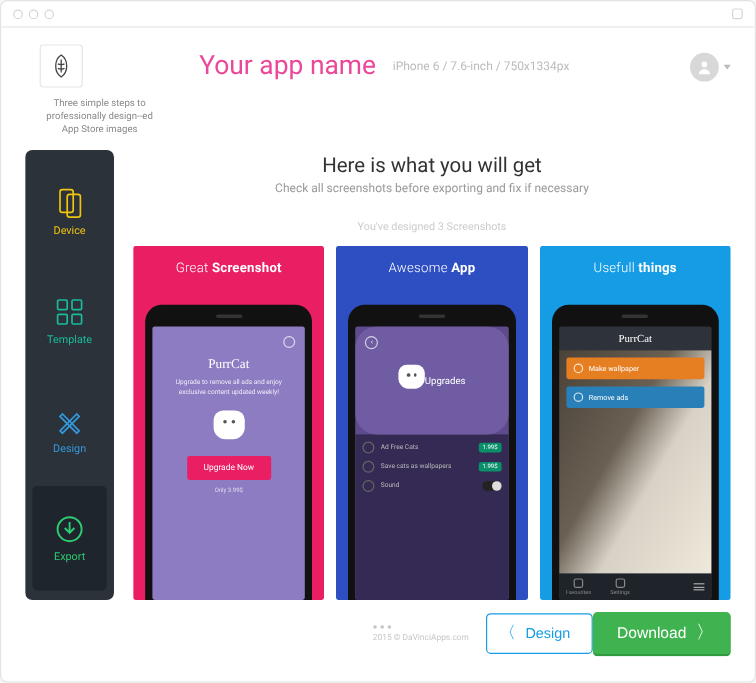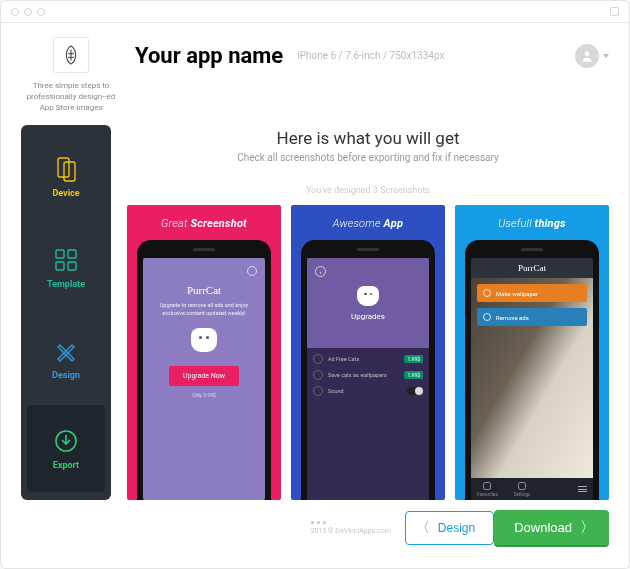--- a/index.html
+++ b/index.html
@@ -42,21 +42,21 @@
     position:relative;
   }
   .top-row {
     display:flex;
     align-items:flex-start;
   }
   .left-col {
     width:100px;
     display:flex;
     flex-direction:column;
-    align-items:center;
+    margin-left:12px;
   }
   .logo-box {
     width:36px; height:36px;
     border:1px solid #e5e5e5;
     border-radius:3px;
     display:flex; align-items:center; justify-content:center;
     margin-bottom:8px;
   }
   .logo-box svg {width:22px;height:22px;}
   .tagline {
@@ -67,45 +67,45 @@
   }
   .header-right {
     flex:1;
     display:flex;
     align-items:center;
     padding-left:14px;
     padding-top:6px;
   }
   .app-name {
     font-size:22px;
-    color:#000000;
-    font-weight:700;
+    color:#ec4899;
+    font-weight:400;
+    margin-left:19px;
   }
   .device-info {
     font-size:10px;
     color:#bbb;
     margin-left:14px;
   }
   .avatar-area {display:flex;align-items:center;gap:4px;}
   .avatar {
     width:24px;height:24px;border-radius:50%;
     background:#d8d8d8;
     display:flex;align-items:center;justify-content:center;
   }
   .avatar svg{width:14px;height:14px;fill:#fff;}
   .caret {width:0;height:0;border-left:3px solid transparent;border-right:3px solid transparent;border-top:4px solid #bbb;}
   .mid-row {display:flex;flex:1;margin-top:12px;gap:16px;overflow:hidden;}
   .sidebar{
-    width:90px;
+    width:74px;
     background:#2b323a;
     border-radius:6px;
     display:flex;flex-direction:column;
     padding:8px 0;
     gap:4px;
-    font-weight:bold;
   }
   .sb-item{
     flex:1;
     display:flex;flex-direction:column;align-items:center;justify-content:center;
     gap:5px;
     cursor:pointer;
     position:relative;
     border-radius:4px;
     margin:0 6px;
   }
@@ -123,21 +123,21 @@
   .shots-row{display:flex;gap:10px;margin-top:10px;flex:1;width:100%;}
   .shot{
     flex:1;
     border-radius:2px;
     padding:12px 10px 0 10px;
     color:#fff;
     display:flex;flex-direction:column;align-items:center;
     overflow:hidden;
     font-size:11px;
   }
-  .shot .cap{font-weight:300;margin-bottom:10px;letter-spacing:.2px;font-style:italic;}
+  .shot .cap{font-weight:300;margin-bottom:24px;letter-spacing:.2px;}
   .shot .cap b{font-weight:700;}
   .phone{
     width:100%;
     flex:1;
     background:#111;
     border-radius:14px 14px 0 0;
     padding:18px 6px 0 6px;
     display:flex;
     position:relative;
   }
@@ -151,21 +151,21 @@
   .s1 .x{position:absolute;top:8px;right:8px;width:10px;height:10px;border:1px solid rgba(255,255,255,.7);border-radius:50%;}
   .s1 .t1{margin-top:26px;font-family:cursive;font-size:11px;}
   .s1 .t2{margin-top:6px;font-size:5.5px;opacity:.85;text-align:center;line-height:1.4;padding:0 8px;}
   .s1 .ghost{width:26px;height:24px;background:#fff;border-radius:8px 8px 10px 10px;margin-top:10px;position:relative;}
   .s1 .ghost::before,.s1 .ghost::after{content:"";position:absolute;top:8px;width:3px;height:3px;background:#555;border-radius:50%;}
   .s1 .ghost::before{left:8px;} .s1 .ghost::after{right:8px;}
   .s1 .btn{margin-top:14px;background:#e91e63;color:#fff;font-size:7px;padding:6px 14px;border-radius:2px;}
   .s1 .only{margin-top:6px;font-size:5px;opacity:.7;}
 
   .s2 .screen{background:#5e4b8b;}
-  .s2 .top{height:90px;background:#6f5ca3;display:flex;flex-direction:column;align-items:center;justify-content:center;position:relative;}
+  .s2 .top{height:90px;background:#6f5ca3;display:flex;flex-direction:row;align-items:center;justify-content:center;position:relative;border-radius:18px;}
   .s2 .bk{position:absolute;top:8px;left:8px;width:11px;height:11px;border:1px solid rgba(255,255,255,.7);border-radius:50%;display:flex;align-items:center;justify-content:center;font-size:6px;}
   .s2 .ghost{width:22px;height:20px;background:#fff;border-radius:7px 7px 9px 9px;position:relative;margin-bottom:6px;}
   .s2 .ghost::before,.s2 .ghost::after{content:"";position:absolute;top:7px;width:2.5px;height:2.5px;background:#555;border-radius:50%;}
   .s2 .ghost::before{left:7px;} .s2 .ghost::after{right:7px;}
   .s2 .upg{font-size:8px;color:#fff;}
   .s2 .rows{background:#352a53;flex:1;padding:6px;display:flex;flex-direction:column;gap:6px;}
   .s2 .row{display:flex;align-items:center;gap:5px;color:#bbb;font-size:5.5px;}
   .s2 .ric{width:10px;height:10px;border:1px solid #666;border-radius:50%;}
   .s2 .tag{margin-left:auto;background:#0a8f6b;color:#fff;font-size:5px;padding:1px 3px;border-radius:2px;}
   .s2 .tog{margin-left:auto;width:16px;height:8px;background:#222;border-radius:4px;position:relative;}

